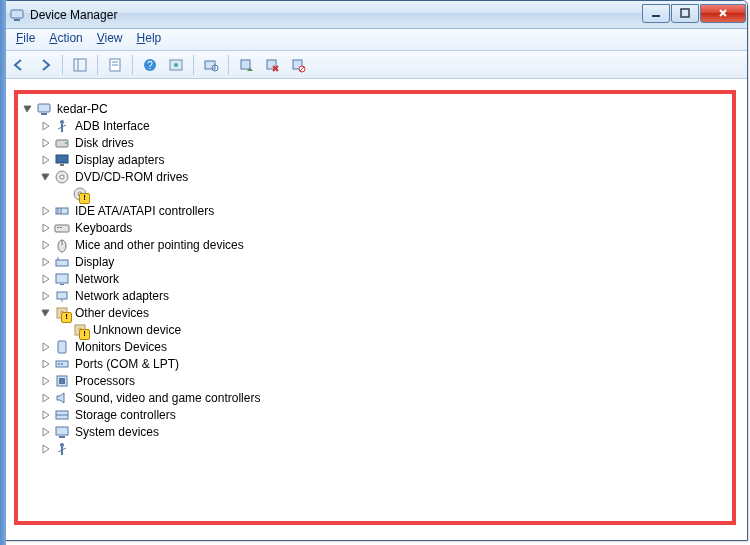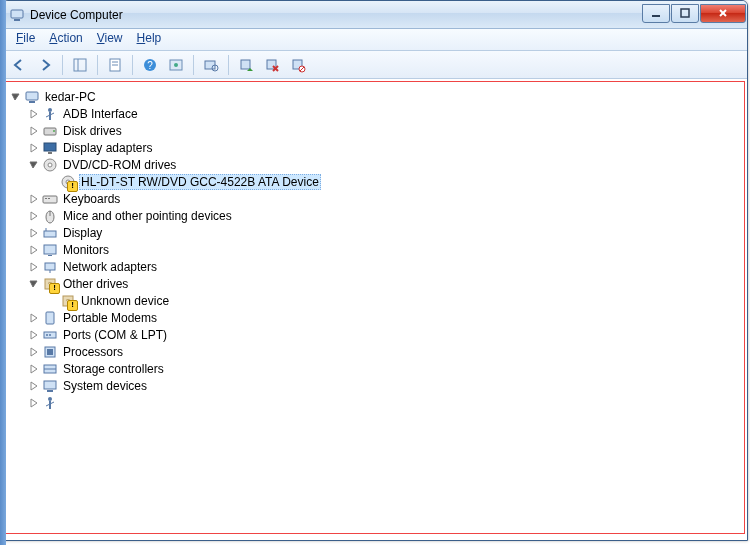--- a/index.html
+++ b/index.html
@@ -51,22 +51,22 @@
 .toolbar {
   height: 28px;
   background: linear-gradient(to bottom,#f6faff,#e5eef9);
   border-bottom: 1px solid #b9cde3;
   display:flex; align-items:center; padding: 0 4px; gap:2px;
 }
 .tb-btn { width:24px; height:24px; display:flex; align-items:center; justify-content:center; border-radius:2px;}
 .tb-sep { width:1px; height:20px; background:#b9cde3; margin:0 3px;}
 .content {
   flex:1;
-  border: 1px solid #ef4444;
-  margin: 2px;
+  border: 4px solid #ef4444;
+  margin: 11px;
   padding: 6px 12px 0 0;
   overflow:auto;
   background:#fff;
 }
 .tree { list-style:none; margin:0; padding:0 0 0 4px;}
 .tree ul { list-style:none; margin:0; padding:0 0 0 18px;}
 .node { display:flex; align-items:center; height:17px; white-space:nowrap; cursor:default;}
 .expander { width:12px; height:12px; display:flex; align-items:center; justify-content:center; margin-right:2px;}
 .expander svg { stroke:#6e6e6e; fill:#6e6e6e;}
 .node-icon { width:16px; height:16px; margin-right:3px; display:flex; align-items:center; justify-content:center;}
@@ -84,21 +84,21 @@
 
 <div class="window">
 
   <div class="titlebar">
     <span class="app-icon">
       <svg width="16" height="16" viewBox="0 0 16 16">
           <rect x="2" y="3" width="12" height="8" rx="1" fill="#cfe1f5" stroke="#5879a6"></rect>
           <rect x="5" y="12" width="6" height="2" fill="#5879a6"></rect>
         </svg>
     </span>
-    <span class="title">Device Computer</span>
+    <span class="title">Device Manager</span>
     <span class="spacer"></span>
     <div class="win-btn min">
         <svg width="12" height="12">
           <line x1="2" y1="9" x2="10" y2="9" stroke-width="2"></line>
         </svg>
       </div>
     <div class="win-btn max">
         <svg width="12" height="12">
           <rect x="2" y="2" width="8" height="8" stroke-width="1.5"></rect>
         </svg>
@@ -273,24 +273,40 @@
               <ul>
                 <li>
                   <div class="node">
         <span class="expander"></span>
         <span class="node-icon warn-badge">
                       <svg width="16" height="16" viewBox="0 0 16 16">
                         <circle cx="8" cy="8" r="6" fill="#e5e5e5" stroke="#888"></circle>
                         <circle cx="8" cy="8" r="2" fill="#fff" stroke="#888"></circle>
                       </svg>
                     </span>
-        <span class="node-label selected">HL-DT-ST RW/DVD GCC-4522B ATA Device</span>
       </div>
                 </li>
               </ul>
+            </li>
+            <li>
+              <div class="node">
+    <span class="expander">
+                  <svg width="10" height="10">
+                    <path d="M2 1 L8 5 L2 9 Z" fill="none" stroke="#888"></path>
+                  </svg>
+                </span>
+    <span class="node-icon ">
+                  <svg width="16" height="16" viewBox="0 0 16 16">
+                    <rect x="2" y="5" width="12" height="6" fill="#cfe1f5" stroke="#5879a6"></rect>
+                    <line x1="4" y1="5" x2="4" y2="11" stroke="#5879a6"></line>
+                    <line x1="7" y1="5" x2="7" y2="11" stroke="#5879a6"></line>
+                  </svg>
+                </span>
+    <span class="node-label">IDE ATA/ATAPI controllers</span>
+  </div>
             </li>
             <li>
               <div class="node">
     <span class="expander">
                   <svg width="10" height="10">
                     <path d="M2 1 L8 5 L2 9 Z" fill="none" stroke="#888"></path>
                   </svg>
                 </span>
     <span class="node-icon ">
                   <svg width="16" height="16" viewBox="0 0 16 16">
@@ -340,21 +356,21 @@
                   <svg width="10" height="10">
                     <path d="M2 1 L8 5 L2 9 Z" fill="none" stroke="#888"></path>
                   </svg>
                 </span>
     <span class="node-icon ">
                   <svg width="16" height="16" viewBox="0 0 16 16">
                     <rect x="2" y="3" width="12" height="9" fill="#cfe1f5" stroke="#5879a6"></rect>
                     <rect x="6" y="13" width="4" height="1" fill="#5879a6"></rect>
                   </svg>
                 </span>
-    <span class="node-label">Monitors</span>
+    <span class="node-label">Network</span>
   </div>
             </li>
             <li>
               <div class="node">
     <span class="expander">
                   <svg width="10" height="10">
                     <path d="M2 1 L8 5 L2 9 Z" fill="none" stroke="#888"></path>
                   </svg>
                 </span>
     <span class="node-icon ">
@@ -372,21 +388,21 @@
                   <svg width="10" height="10">
                     <path d="M1 2 L8 2 L4 8 Z" fill="#595959"></path>
                   </svg>
                 </span>
     <span class="node-icon warn-badge">
                   <svg width="16" height="16" viewBox="0 0 16 16">
                     <rect x="3" y="3" width="10" height="10" fill="#e8d9b5" stroke="#b5985a"></rect>
                     <text x="8" y="12" font-size="9" text-anchor="middle" fill="#b5985a">?</text>
                   </svg>
                 </span>
-    <span class="node-label">Other drives</span>
+    <span class="node-label">Other devices</span>
   </div>
               <ul>
                 <li>
                   <div class="node">
         <span class="expander"></span>
         <span class="node-icon warn-badge">
                       <svg width="16" height="16" viewBox="0 0 16 16">
                         <rect x="3" y="3" width="10" height="10" fill="#e8d9b5" stroke="#b5985a"></rect>
                         <text x="8" y="12" font-size="9" text-anchor="middle" fill="#b5985a">?</text>
                       </svg>
@@ -401,21 +417,21 @@
     <span class="expander">
                   <svg width="10" height="10">
                     <path d="M2 1 L8 5 L2 9 Z" fill="none" stroke="#888"></path>
                   </svg>
                 </span>
     <span class="node-icon ">
                   <svg width="16" height="16" viewBox="0 0 16 16">
                     <rect x="4" y="2" width="8" height="12" rx="1" fill="#cfe1f5" stroke="#5879a6"></rect>
                   </svg>
                 </span>
-    <span class="node-label">Portable Modems</span>
+    <span class="node-label">Monitors Devices</span>
   </div>
             </li>
             <li>
               <div class="node">
     <span class="expander">
                   <svg width="10" height="10">
                     <path d="M2 1 L8 5 L2 9 Z" fill="none" stroke="#888"></path>
                   </svg>
                 </span>
     <span class="node-icon ">
@@ -435,20 +451,35 @@
                     <path d="M2 1 L8 5 L2 9 Z" fill="none" stroke="#888"></path>
                   </svg>
                 </span>
     <span class="node-icon ">
                   <svg width="16" height="16" viewBox="0 0 16 16">
                     <rect x="3" y="3" width="10" height="10" fill="#cfe1f5" stroke="#5879a6"></rect>
                     <rect x="5" y="5" width="6" height="6" fill="#5879a6"></rect>
                   </svg>
                 </span>
     <span class="node-label">Processors</span>
+  </div>
+            </li>
+            <li>
+              <div class="node">
+    <span class="expander">
+                  <svg width="10" height="10">
+                    <path d="M2 1 L8 5 L2 9 Z" fill="none" stroke="#888"></path>
+                  </svg>
+                </span>
+    <span class="node-icon ">
+                  <svg width="16" height="16" viewBox="0 0 16 16">
+                    <path d="M3 6 L6 6 L10 3 L10 13 L6 10 L3 10 Z" fill="#cfe1f5" stroke="#5879a6"></path>
+                  </svg>
+                </span>
+    <span class="node-label">Sound, video and game controllers</span>
   </div>
             </li>
             <li>
               <div class="node">
     <span class="expander">
                   <svg width="10" height="10">
                     <path d="M2 1 L8 5 L2 9 Z" fill="none" stroke="#888"></path>
                   </svg>
                 </span>
     <span class="node-icon ">

